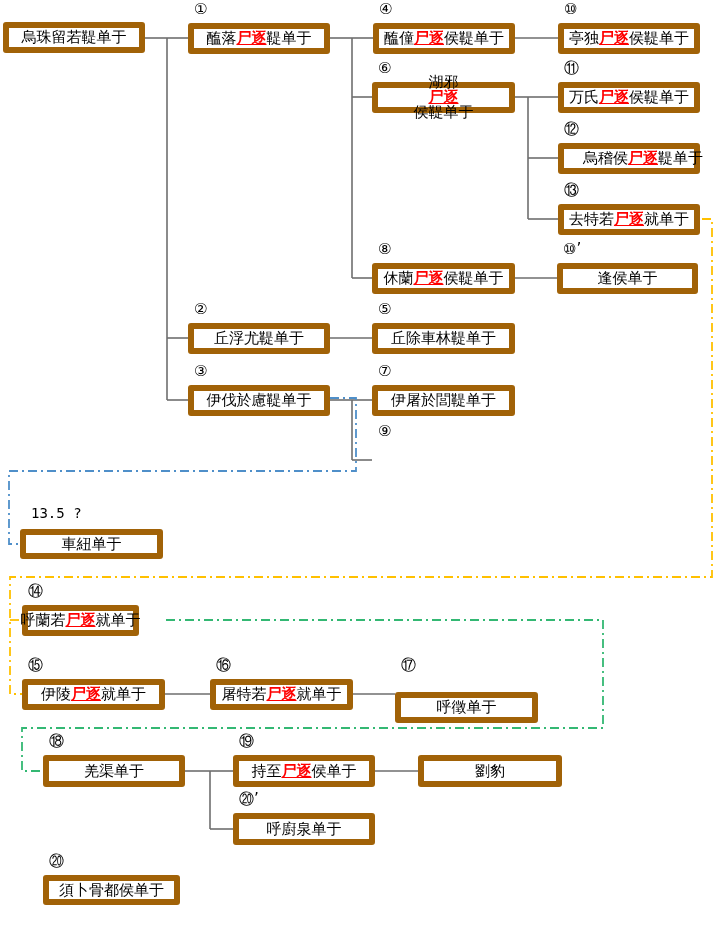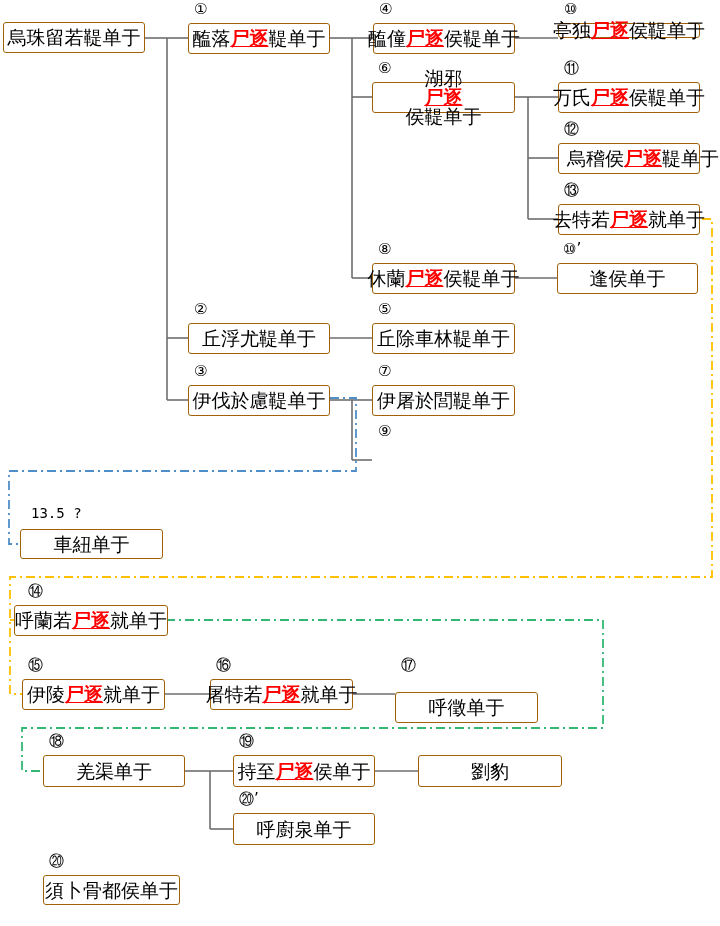--- a/index.html
+++ b/index.html
@@ -1,21 +1,21 @@
 <!DOCTYPE html>
 <html><head>
 <meta charset="utf-8">
 <style>
   html,body{margin:0;padding:0;background:#ffffff;}
   #stage{position:relative;width:720px;height:926px;background:#ffffff;overflow:hidden;
          font-family:"DejaVu Sans","Liberation Sans",sans-serif;}
   #connector-svg{position:absolute;left:0;top:0;width:720px;height:926px;}
-  .box{position:absolute;box-sizing:border-box;border:1px solid #a16207;border-radius:3px;
+  .box{position:absolute;box-sizing:border-box;border:6px solid #a16207;border-radius:3px;
        background:#fff;display:flex;align-items:center;justify-content:center;
-       font-size:19px;line-height:1;white-space:nowrap;color:#000;}
+       font-size:15px;line-height:1;white-space:nowrap;color:#000;}
   .box span{display:inline-block;}
   .red{color:#ff0000;font-weight:bold;text-decoration:underline;}
   .num{position:absolute;font-size:15px;line-height:1;color:#000;}
   .note{position:absolute;font-size:14px;line-height:1;color:#000;
         font-family:"DejaVu Sans Mono","Liberation Mono",monospace;}
 </style>
 </head>
 <body>
 
 <div id="stage">
@@ -63,21 +63,21 @@
       <span class="red">尸逐</span>
       <span>鞮单于</span>
     </div>
     <div class="num" style="left: 379px; top: 2px;">④</div>
     <div class="box" style="left: 373px; top: 23px; width: 142px; height: 31px;">
       <span>醢僮</span>
       <span class="red">尸逐</span>
       <span>侯鞮单于</span>
     </div>
     <div class="num" style="left: 564px; top: 2px;">⑩</div>
-    <div class="box" style="left: 558px; top: 23px; width: 142px; height: 15px;">
+    <div class="box" style="left: 558px; top: 23px; width: 142px; height: 31px;">
       <span>亭独</span>
       <span class="red">尸逐</span>
       <span>侯鞮单于</span>
     </div>
     <div class="num" style="left: 378px; top: 61px;">⑥</div>
     <div class="box" style="left: 372px; top: 82px; width: 143px; height: 31px; flex-direction: column;">
       <span>湖邪</span>
       <span class="red">尸逐</span>
       <span>侯鞮单于</span>
     </div>
@@ -124,21 +124,21 @@
     <div class="num" style="left: 378px; top: 364px;">⑦</div>
     <div class="box" style="left: 372px; top: 385px; width: 143px; height: 31px;">
       <span>伊屠於閭鞮单于</span>
     </div>
     <div class="num" style="left: 378px; top: 424px;">⑨</div>
     <div class="note" style="left: 31px; top: 506px;">13.5 ?</div>
     <div class="box" style="left: 20px; top: 529px; width: 143px; height: 30px;">
       <span>車紐单于</span>
     </div>
     <div class="num" style="left: 28px; top: 584px;">⑭</div>
-    <div class="box" style="left: 14px; top: 605px; width: 154px; height: 31px; font-family: Liberation Serif, serif;">
+    <div class="box" style="left: 22px; top: 605px; width: 117px; height: 31px; font-family: Liberation Serif, serif;">
       <span>呼蘭若</span>
       <span class="red">尸逐</span>
       <span>就单于</span>
     </div>
     <div class="num" style="left: 28px; top: 658px;">⑮</div>
     <div class="box" style="left: 22px; top: 679px; width: 143px; height: 31px;">
       <span>伊陵</span>
       <span class="red">尸逐</span>
       <span>就单于</span>
     </div>

